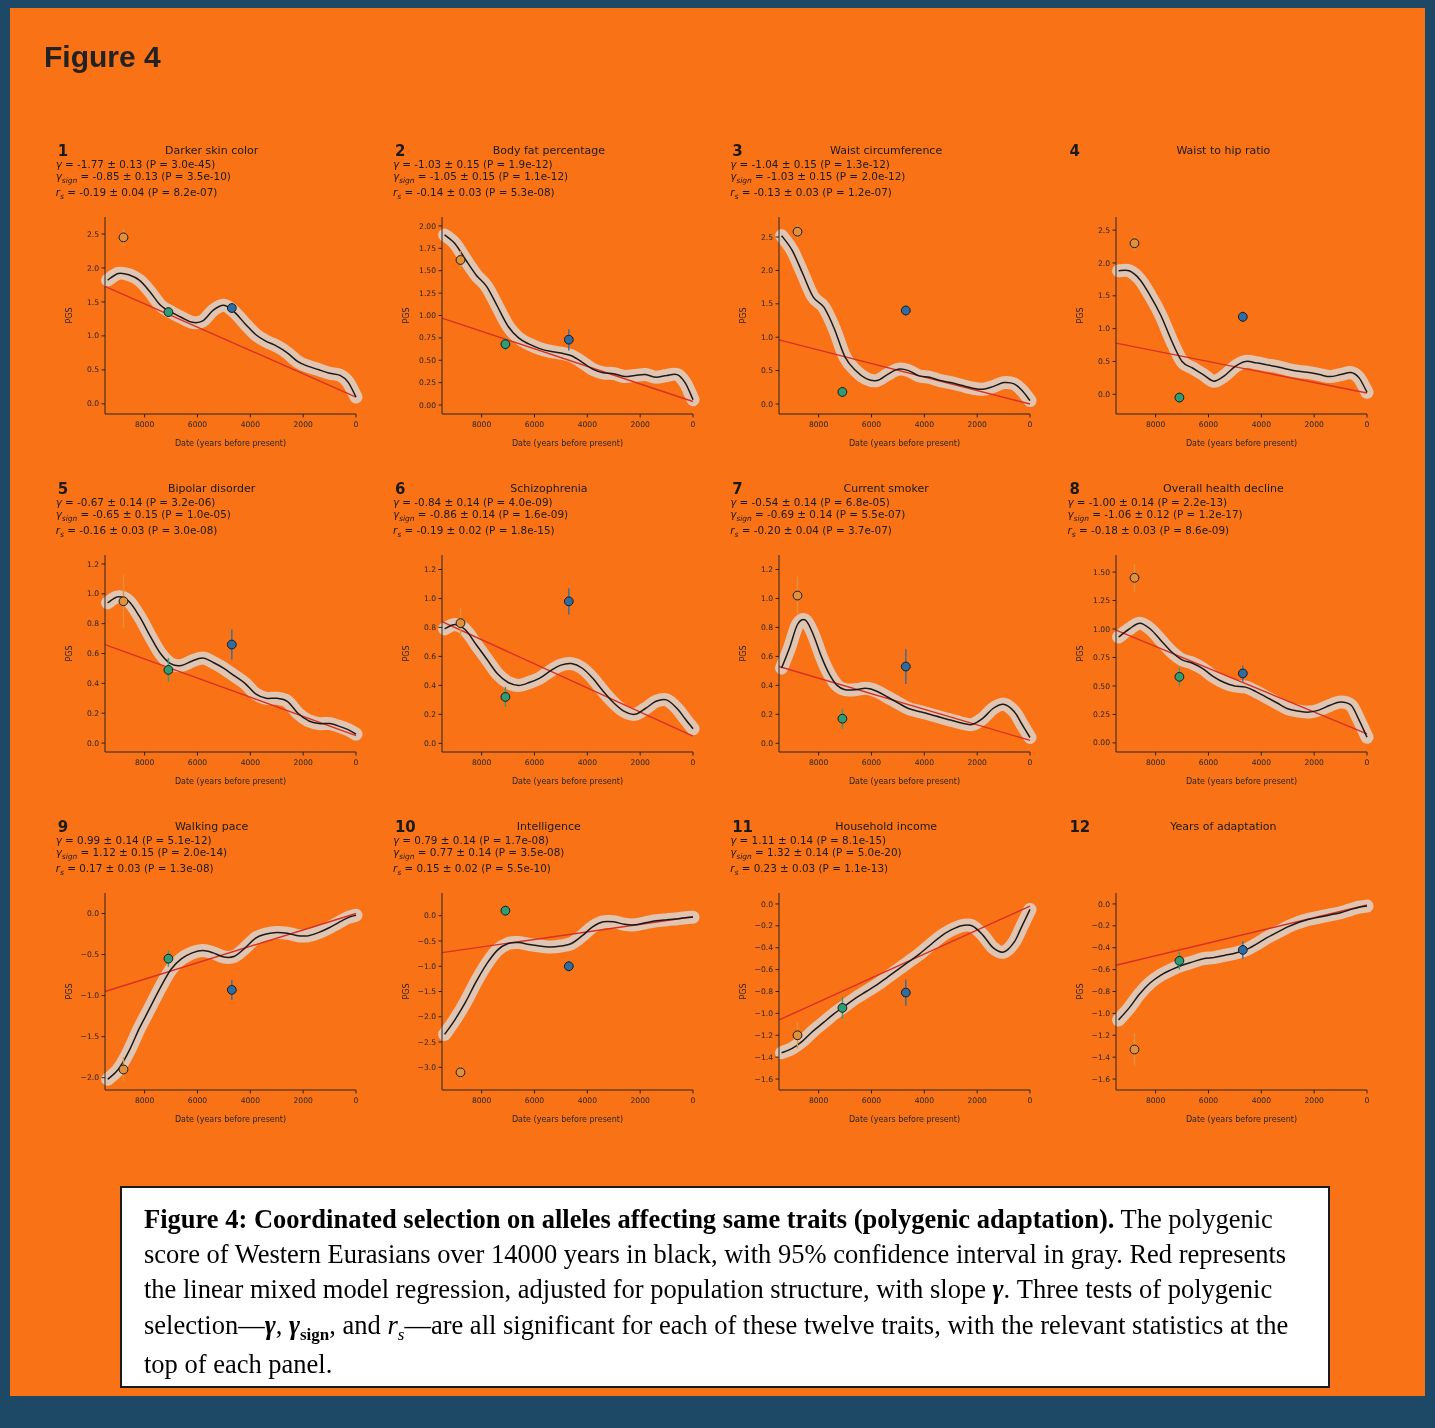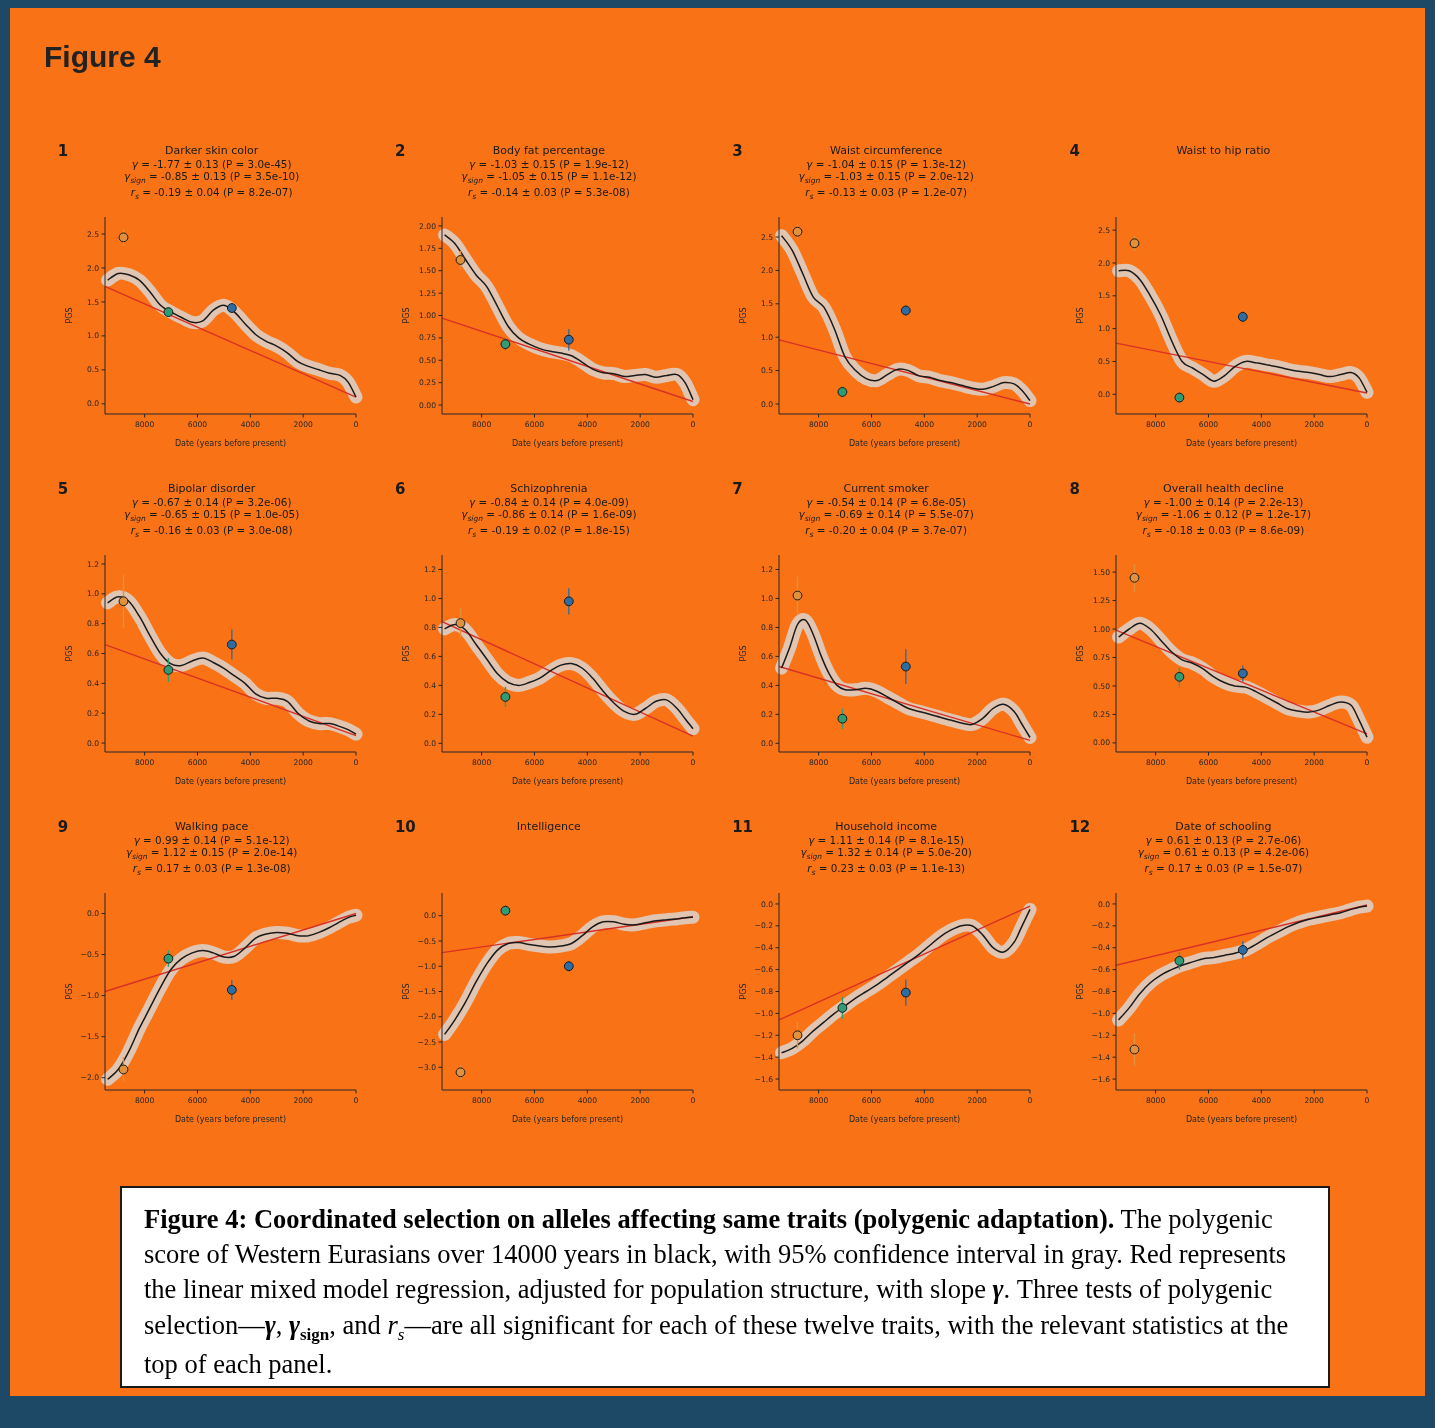--- a/index.html
+++ b/index.html
@@ -23,21 +23,21 @@
     padding:0 36px;margin-top:66px;
   }
   .panel{position:relative;width:312px;margin:0 auto;}
   .panel-head{position:relative;min-height:64px;padding-left:0;}
   .panel-num{
     position:absolute;left:2px;top:-2px;
     font-weight:bold;font-size:15px;color:#1a1a1a;
   }
   .panel-title{font-size:11px;text-align:center;color:#1a1a1a;margin-top:4px;}
   .panel-stats{margin-top:1px;}
-  .stat{font-size:10.4px;text-align:center;color:#1a1a1a;line-height:1.2;}
+  .stat{font-size:10.4px;color:#1a1a1a;line-height:1.2;}
   .stat i{font-style:italic;}
   .stat sub{font-size:7.5px;}
   .panel-svg{display:block;margin:2px auto 0;}
   svg text{font-family:"DejaVu Sans",sans-serif;}
   .caption-box{
     margin:60px 95px 0 110px;
     border:2px solid #1a1a1a;
     background:#fff;
     padding:14px 20px 4px 22px;
     font-family:"Liberation Serif",serif;
@@ -497,20 +497,25 @@
           <circle cx="107.41052631578947" cy="72.66666666666667" r="4.4" fill="#2e9c74" stroke="#1a1a1a" stroke-width="1"></circle>
           <line x1="170.82105263157894" y1="113.70833333333334" x2="170.82105263157894" y2="94.00833333333334" stroke="#2e6da4" stroke-width="1.4"></line>
           <circle cx="170.82105263157894" cy="103.85833333333335" r="4.4" fill="#2e6da4" stroke="#1a1a1a" stroke-width="1"></circle>
         </svg>
   </div>
 
   <div class="panel">
     <div class="panel-head">
       <span class="panel-num">10</span>
       <div class="panel-title">Intelligence</div>
+      <div class="panel-stats">
+            <div class="stat"><i>γ</i> = 0.79 ± 0.14 (P = 1.7e-08)</div>
+            <div class="stat"><i>γ</i><sub><i>sign</i></sub> = 0.77 ± 0.14 (P = 3.5e-08)</div>
+            <div class="stat"><i>r</i><sub><i>s</i></sub> = 0.15 ± 0.02 (P = 5.5e-10)</div>
+          </div>
     </div>
     <svg class="panel-svg" width="302" height="240" viewBox="0 0 302 240">
           <path d="M46.6 148.4C48.4 145.9 53.7 138.8 57.2 133.3C60.7 127.8 64.3 121.9 67.8 115.6C71.3 109.3 74.8 101.7 78.3 95.4C81.9 89.1 85.4 82.9 88.9 77.7C92.4 72.5 96.0 67.4 99.5 64.1C103.0 60.7 106.5 58.8 110.1 57.5C113.6 56.3 117.1 56.3 120.6 56.5C124.1 56.7 127.7 57.9 131.2 58.5C134.7 59.1 138.2 59.6 141.8 60.0C145.3 60.5 148.8 61.0 152.3 61.0C155.8 61.0 159.4 60.6 162.9 60.0C166.4 59.4 169.9 59.2 173.5 57.5C177.0 55.8 180.5 52.7 184.0 49.9C187.6 47.2 191.1 43.2 194.6 40.8C198.1 38.5 201.6 36.6 205.2 35.8C208.7 35.0 212.2 35.4 215.7 35.8C219.3 36.2 222.8 37.8 226.3 38.3C229.8 38.8 233.4 39.1 236.9 38.8C240.4 38.6 243.9 37.5 247.4 36.8C251.0 36.1 254.5 35.3 258.0 34.8C261.5 34.3 265.1 34.1 268.6 33.8C272.1 33.4 276.1 33.1 279.1 32.8C282.2 32.4 284.4 32.0 287.1 31.8C289.7 31.5 293.7 31.3 295.0 31.2" fill="none" stroke="#d9d9d9" stroke-width="13" stroke-linecap="round" stroke-linejoin="round" opacity="0.8"></path>
           <line x1="44" y1="66.60512820512821" x2="295" y2="30.74102564102564" stroke="#d93025" stroke-width="1.4"></line>
           <path d="M46.6 148.4C48.4 145.9 53.7 138.8 57.2 133.3C60.7 127.8 64.3 121.9 67.8 115.6C71.3 109.3 74.8 101.7 78.3 95.4C81.9 89.1 85.4 82.9 88.9 77.7C92.4 72.5 96.0 67.4 99.5 64.1C103.0 60.7 106.5 58.8 110.1 57.5C113.6 56.3 117.1 56.3 120.6 56.5C124.1 56.7 127.7 57.9 131.2 58.5C134.7 59.1 138.2 59.6 141.8 60.0C145.3 60.5 148.8 61.0 152.3 61.0C155.8 61.0 159.4 60.6 162.9 60.0C166.4 59.4 169.9 59.2 173.5 57.5C177.0 55.8 180.5 52.7 184.0 49.9C187.6 47.2 191.1 43.2 194.6 40.8C198.1 38.5 201.6 36.6 205.2 35.8C208.7 35.0 212.2 35.4 215.7 35.8C219.3 36.2 222.8 37.8 226.3 38.3C229.8 38.8 233.4 39.1 236.9 38.8C240.4 38.6 243.9 37.5 247.4 36.8C251.0 36.1 254.5 35.3 258.0 34.8C261.5 34.3 265.1 34.1 268.6 33.8C272.1 33.4 276.1 33.1 279.1 32.8C282.2 32.4 284.4 32.0 287.1 31.8C289.7 31.5 293.7 31.3 295.0 31.2" fill="none" stroke="#1a1a1a" stroke-width="1.5"></path>
           <line x1="44" y1="7" x2="44" y2="204" stroke="#262626" stroke-width="1"></line>
           <line x1="44" y1="204" x2="295" y2="204" stroke="#262626" stroke-width="1"></line>
           <line x1="40.5" y1="29.73076923076923" x2="44" y2="29.73076923076923" stroke="#262626" stroke-width="1"></line>
           <text x="38" y="32.33076923076923" text-anchor="end" font-size="7.6" fill="#262626">0.0</text>
           <line x1="40.5" y1="54.98717948717948" x2="44" y2="54.98717948717948" stroke="#262626" stroke-width="1"></line>
@@ -597,26 +602,21 @@
           <line x1="107.41052631578947" y1="132.86111111111114" x2="107.41052631578947" y2="110.97222222222223" stroke="#2e9c74" stroke-width="1.4"></line>
           <circle cx="107.41052631578947" cy="121.91666666666667" r="4.4" fill="#2e9c74" stroke="#1a1a1a" stroke-width="1"></circle>
           <line x1="170.82105263157894" y1="119.72777777777777" x2="170.82105263157894" y2="93.46111111111111" stroke="#2e6da4" stroke-width="1.4"></line>
           <circle cx="170.82105263157894" cy="106.59444444444443" r="4.4" fill="#2e6da4" stroke="#1a1a1a" stroke-width="1"></circle>
         </svg>
   </div>
 
   <div class="panel">
     <div class="panel-head">
       <span class="panel-num">12</span>
-      <div class="panel-title">Date of schooling</div>
-      <div class="panel-stats">
-            <div class="stat"><i>γ</i> = 0.61 ± 0.13 (P = 2.7e-06)</div>
-            <div class="stat"><i>γ</i><sub><i>sign</i></sub> = 0.61 ± 0.13 (P = 4.2e-06)</div>
-            <div class="stat"><i>r</i><sub><i>s</i></sub> = 0.17 ± 0.03 (P = 1.5e-07)</div>
-          </div>
+      <div class="panel-title">Years of adaptation</div>
     </div>
     <svg class="panel-svg" width="302" height="240" viewBox="0 0 302 240">
           <path d="M46.6 134.0C48.4 131.9 53.7 126.3 57.2 121.9C60.7 117.5 64.3 111.9 67.8 107.7C71.3 103.5 74.8 99.8 78.3 96.7C81.9 93.6 85.4 91.3 88.9 89.1C92.4 86.9 96.0 85.3 99.5 83.6C103.0 82.0 106.5 80.5 110.1 79.2C113.6 78.0 117.1 77.0 120.6 75.9C124.1 74.9 127.7 73.4 131.2 72.7C134.7 71.9 138.2 72.1 141.8 71.6C145.3 71.0 148.8 70.1 152.3 69.4C155.8 68.7 159.4 68.1 162.9 67.2C166.4 66.3 169.9 65.4 173.5 63.9C177.0 62.5 180.5 60.4 184.0 58.4C187.6 56.4 191.1 53.9 194.6 51.9C198.1 49.9 201.6 48.2 205.2 46.4C208.7 44.6 212.2 42.6 215.7 40.9C219.3 39.3 222.8 37.8 226.3 36.5C229.8 35.3 233.4 34.2 236.9 33.3C240.4 32.4 243.9 31.8 247.4 31.1C251.0 30.3 254.5 29.6 258.0 28.9C261.5 28.2 265.1 27.6 268.6 26.7C272.1 25.8 276.1 24.3 279.1 23.4C282.2 22.5 284.4 21.8 287.1 21.2C289.7 20.7 293.7 20.3 295.0 20.1" fill="none" stroke="#d9d9d9" stroke-width="13" stroke-linecap="round" stroke-linejoin="round" opacity="0.8"></path>
           <line x1="44" y1="79.23333333333333" x2="295" y2="19.038888888888888" stroke="#d93025" stroke-width="1.4"></line>
           <path d="M46.6 134.0C48.4 131.9 53.7 126.3 57.2 121.9C60.7 117.5 64.3 111.9 67.8 107.7C71.3 103.5 74.8 99.8 78.3 96.7C81.9 93.6 85.4 91.3 88.9 89.1C92.4 86.9 96.0 85.3 99.5 83.6C103.0 82.0 106.5 80.5 110.1 79.2C113.6 78.0 117.1 77.0 120.6 75.9C124.1 74.9 127.7 73.4 131.2 72.7C134.7 71.9 138.2 72.1 141.8 71.6C145.3 71.0 148.8 70.1 152.3 69.4C155.8 68.7 159.4 68.1 162.9 67.2C166.4 66.3 169.9 65.4 173.5 63.9C177.0 62.5 180.5 60.4 184.0 58.4C187.6 56.4 191.1 53.9 194.6 51.9C198.1 49.9 201.6 48.2 205.2 46.4C208.7 44.6 212.2 42.6 215.7 40.9C219.3 39.3 222.8 37.8 226.3 36.5C229.8 35.3 233.4 34.2 236.9 33.3C240.4 32.4 243.9 31.8 247.4 31.1C251.0 30.3 254.5 29.6 258.0 28.9C261.5 28.2 265.1 27.6 268.6 26.7C272.1 25.8 276.1 24.3 279.1 23.4C282.2 22.5 284.4 21.8 287.1 21.2C289.7 20.7 293.7 20.3 295.0 20.1" fill="none" stroke="#1a1a1a" stroke-width="1.5"></path>
           <line x1="44" y1="7" x2="44" y2="204" stroke="#262626" stroke-width="1"></line>
           <line x1="44" y1="204" x2="295" y2="204" stroke="#262626" stroke-width="1"></line>
           <line x1="40.5" y1="17.944444444444443" x2="44" y2="17.944444444444443" stroke="#262626" stroke-width="1"></line>
           <text x="38" y="20.544444444444444" text-anchor="end" font-size="7.6" fill="#262626">0.0</text>
           <line x1="40.5" y1="39.833333333333336" x2="44" y2="39.833333333333336" stroke="#262626" stroke-width="1"></line>

